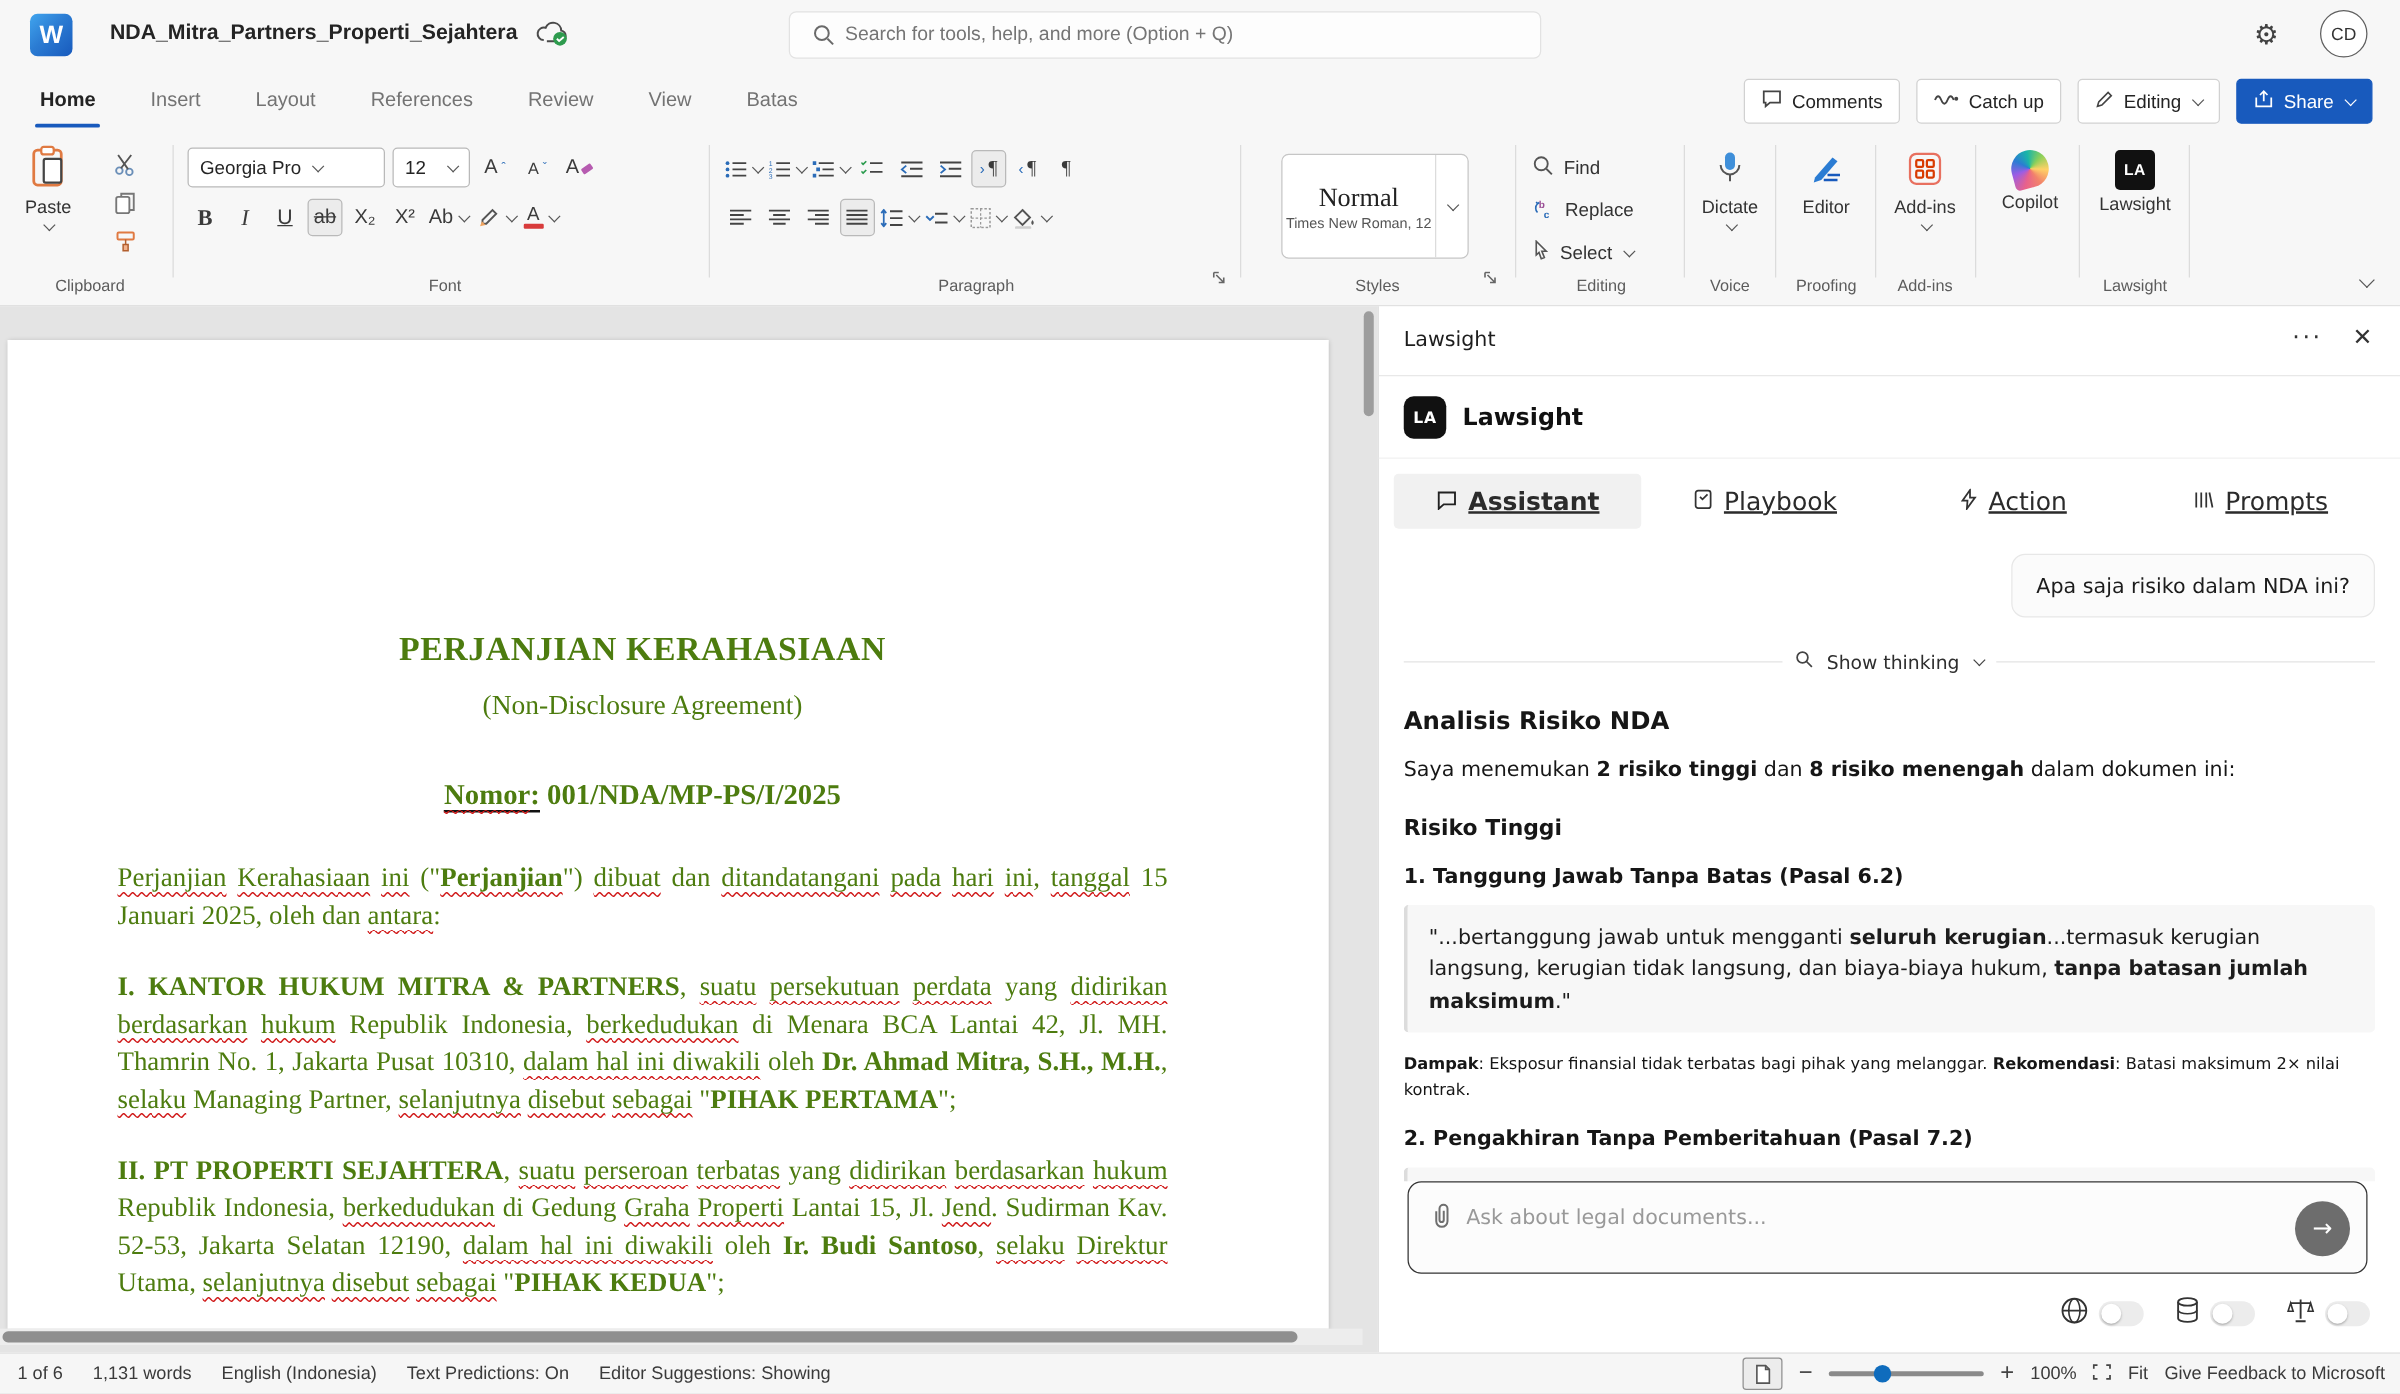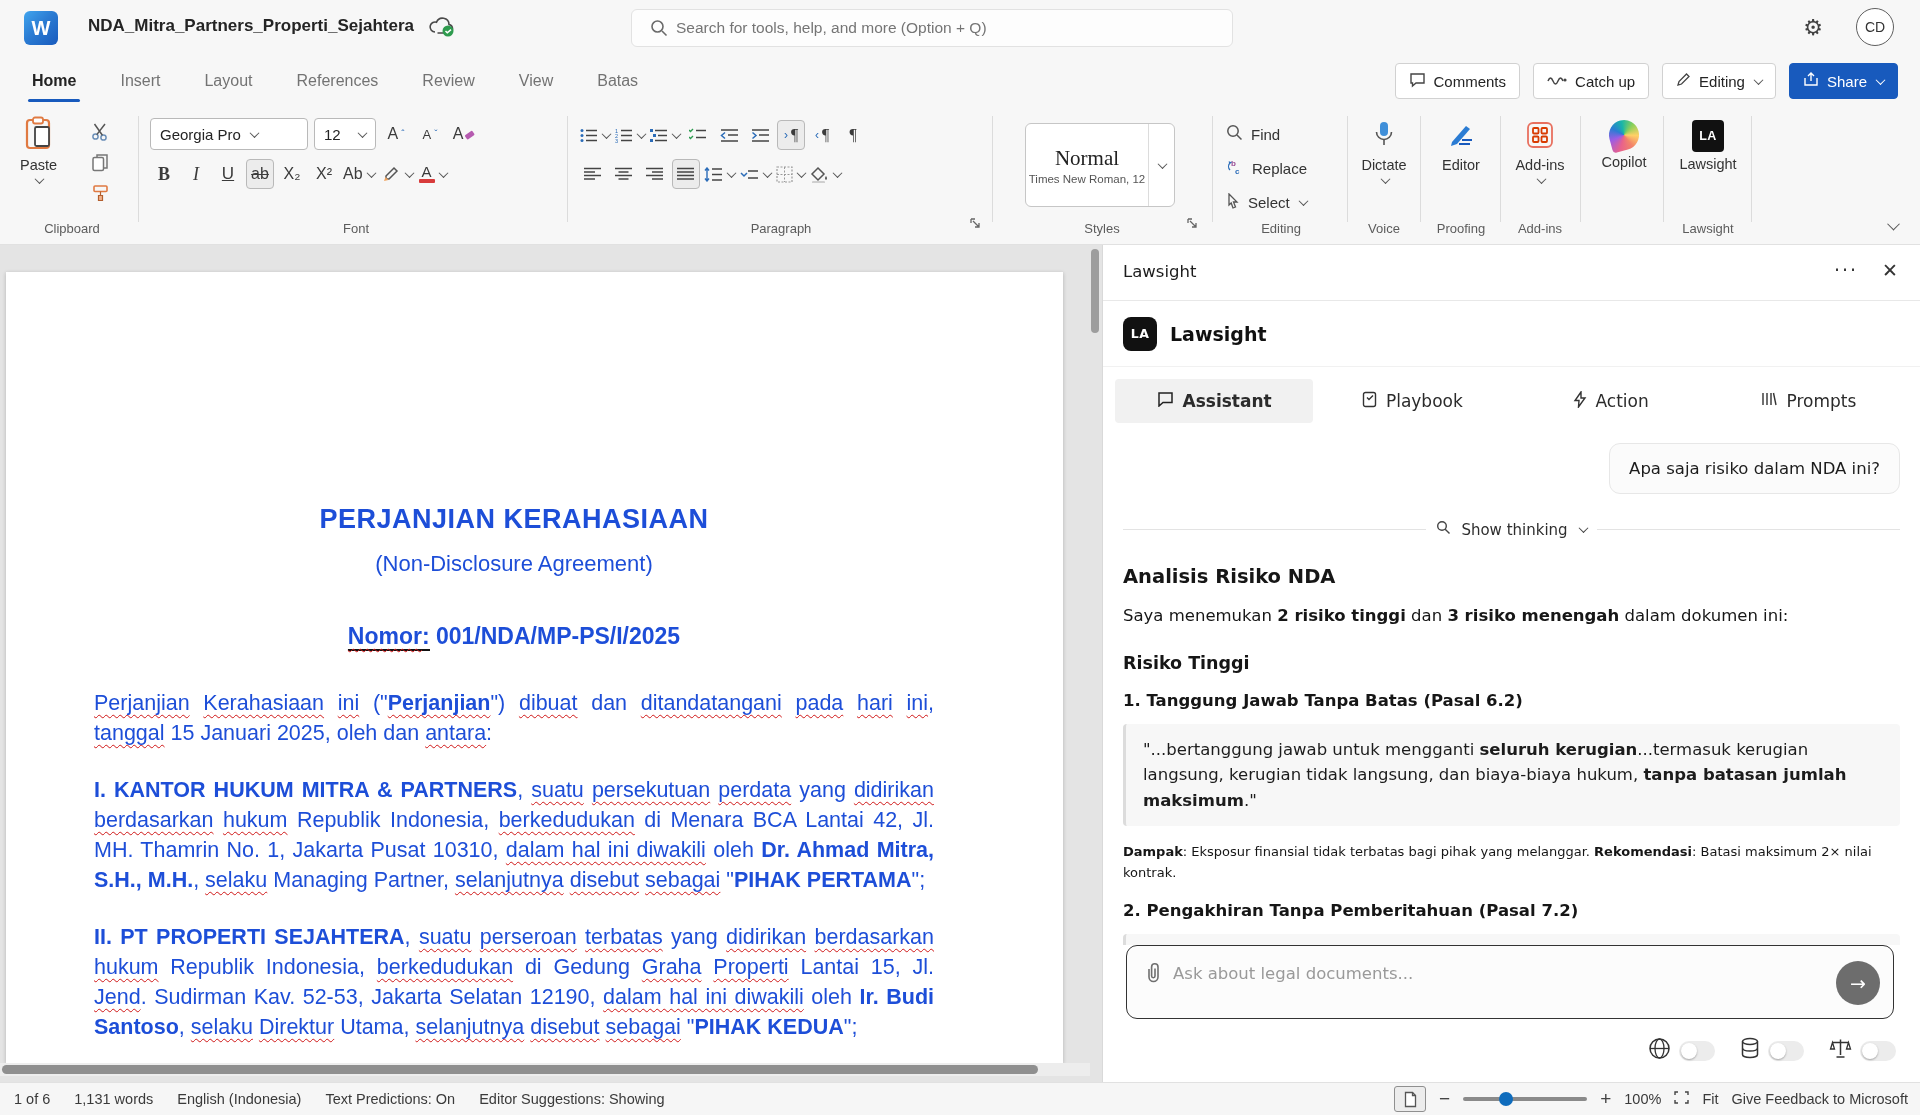--- a/index.html
+++ b/index.html
@@ -57,22 +57,22 @@
   .stylebox .main { flex:1; display:flex; flex-direction:column; align-items:center; justify-content:center; }
   .stylebox .dd { width:26px; border-left:1px solid #dcdcdc; display:flex; align-items:center; justify-content:center; }
   .sname { font-family:"Liberation Serif",serif; font-size:21px; color:#222; }
   .sdesc { font-size:11.5px; color:#555; margin-top:2px; }
   .edrow { display:flex; align-items:center; gap:8px; font-size:15px; color:#333; height:26px; cursor:pointer; }
 
   
   .workspace { position:absolute; top:245px; left:0; right:0; bottom:33px; background:#e4e4e4; }
   .page { position:absolute; left:6px; top:27px; width:1057px; height:791px; background:#fff;
     box-shadow:0 1px 4px rgba(0,0,0,.22); overflow:hidden; }
-  .doc { position:absolute; left:88px; top:232px; width:840px; font-family:Liberation Sans, sans-serif;
-    color:#1d4ed8; }
+  .doc { position:absolute; left:88px; top:232px; width:840px; font-family:Liberation Serif, serif;
+    color:#4d7c0f; }
   .doc-h1 { font-size:27px; font-weight:bold; text-align:center; letter-spacing:.5px; }
   .doc-h2 { font-size:22px; text-align:center; margin-top:16px; }
   .doc-num { font-size:23px; font-weight:bold; text-align:center; margin-top:46px; }
   .doc p { font-size:21.5px; line-height:30px; text-align:justify; margin-top:38px; }
   .doc p + p { margin-top:27px; }
   .b { font-weight:bold; }
   .sq { text-decoration-line:underline; text-decoration-style:wavy; text-decoration-color:#d01717;
     text-decoration-thickness:1px; text-underline-offset:4px; text-decoration-skip-ink:none; }
   .ul { border-bottom:2px solid #111; }
   .hscroll-track { position:absolute; left:0; top:818px; width:1090px; height:13px; background:#ededed; }
@@ -85,22 +85,22 @@
   .p-head { position:absolute; top:0; left:0; right:0; height:56px; border-bottom:1px solid #e8e8e8; }
   .p-head .ttl { position:absolute; left:20px; top:17px; font-size:16.5px; color:#1d1d1d; }
   .p-head .dots { position:absolute; right:62px; top:14px; font-size:19px; color:#333; letter-spacing:2px; cursor:pointer; }
   .p-head .close { position:absolute; right:22px; top:14px; font-size:19px; color:#333; cursor:pointer; }
   .p-brand { position:absolute; top:56px; left:0; right:0; height:66px; border-bottom:1px solid #f1f1f1;
     display:flex; align-items:center; gap:13px; padding-left:20px; }
   .la-logo { width:34px; height:34px; border-radius:8px; background:#111; color:#fff; font-size:12.5px;
     font-weight:bold; display:flex; align-items:center; justify-content:center; letter-spacing:.5px; }
   .p-brand .bname { font-size:19px; font-weight:bold; color:#111; }
   .p-tabs { position:absolute; top:134px; left:12px; right:12px; height:44px; display:flex; align-items:center; }
-  .ptab { flex:1; display:flex; align-items:center; justify-content:center; gap:9px; font-size:17px;
-    color:#2b2b2b; height:44px; border-radius:4px; cursor:pointer; }
+  .ptab { flex:1; display:flex; align-items:center; justify-content:center; gap:9px; font-size:20px;
+    color:#2b2b2b; height:44px; border-radius:4px; cursor:pointer;text-decoration:underline; }
   .ptab.active { background:#f1f1f1; font-weight:bold; }
   .chat { position:absolute; top:192px; left:0; right:0; height:508px; overflow:hidden; }
   .bubble { margin:6px 20px 0 auto; max-width:560px; width:fit-content; background:#fbfbfb; border:1px solid #e7e7e7;
     border-radius:11px; padding:15px 19px; font-size:16.5px; color:#1c1c1c; }
   .thinkrow { display:flex; align-items:center; gap:10px; margin:26px 20px 0 20px; color:#2e2e2e; font-size:15px; }
   .thinkrow .ln { flex:1; height:1px; background:#e3e3e3; }
   .resp { margin:26px 20px 0 20px; color:#161616; }
   .resp h3 { font-size:19.5px; margin-bottom:16px; }
   .resp .para { font-size:16.5px; line-height:1.5; }
   .resp h4 { font-size:17.5px; margin-top:24px; }
@@ -638,21 +638,21 @@
           <span><svg width="15" height="15" viewBox="0 0 15 15">
                 <circle cx="6" cy="6" r="4.3" fill="none" stroke="#444" stroke-width="1.4"></circle>
                 <line x1="9.2" y1="9.2" x2="13.5" y2="13.5" stroke="#444" stroke-width="1.4"></line>
               </svg></span>
           <span>Show thinking</span>
           <span class="chev" style="border-color:#444;"></span>
           <span class="ln"></span>
         </div>
         <div class="resp">
           <h3>Analisis Risiko NDA</h3>
-          <div class="para"><span>Saya menemukan </span><span class="b">2 risiko tinggi</span><span> dan </span><span class="b">3 risiko menengah</span><span> dalam dokumen ini:</span></div>
+          <div class="para"><span>Saya menemukan </span><span class="b">2 risiko tinggi</span><span> dan </span><span class="b">8 risiko menengah</span><span> dalam dokumen ini:</span></div>
           <h4>Risiko Tinggi</h4>
           <h5>1. Tanggung Jawab Tanpa Batas (Pasal 6.2)</h5>
           <div class="quote"><span>"...bertanggung jawab untuk mengganti </span><span class="b">seluruh kerugian</span><span>...termasuk kerugian langsung, kerugian tidak langsung, dan biaya-biaya hukum, </span><span class="b">tanpa batasan jumlah maksimum</span><span>."</span></div>
           <div class="impact"><span class="b">Dampak</span><span>: Eksposur finansial tidak terbatas bagi pihak yang melanggar. </span><span class="b">Rekomendasi</span><span>: Batasi maksimum 2× nilai kontrak.</span></div>
           <h5>2. Pengakhiran Tanpa Pemberitahuan (Pasal 7.2)</h5>
           <div class="quote"></div>
         </div>
       </div>
 
       <div class="askbox">

